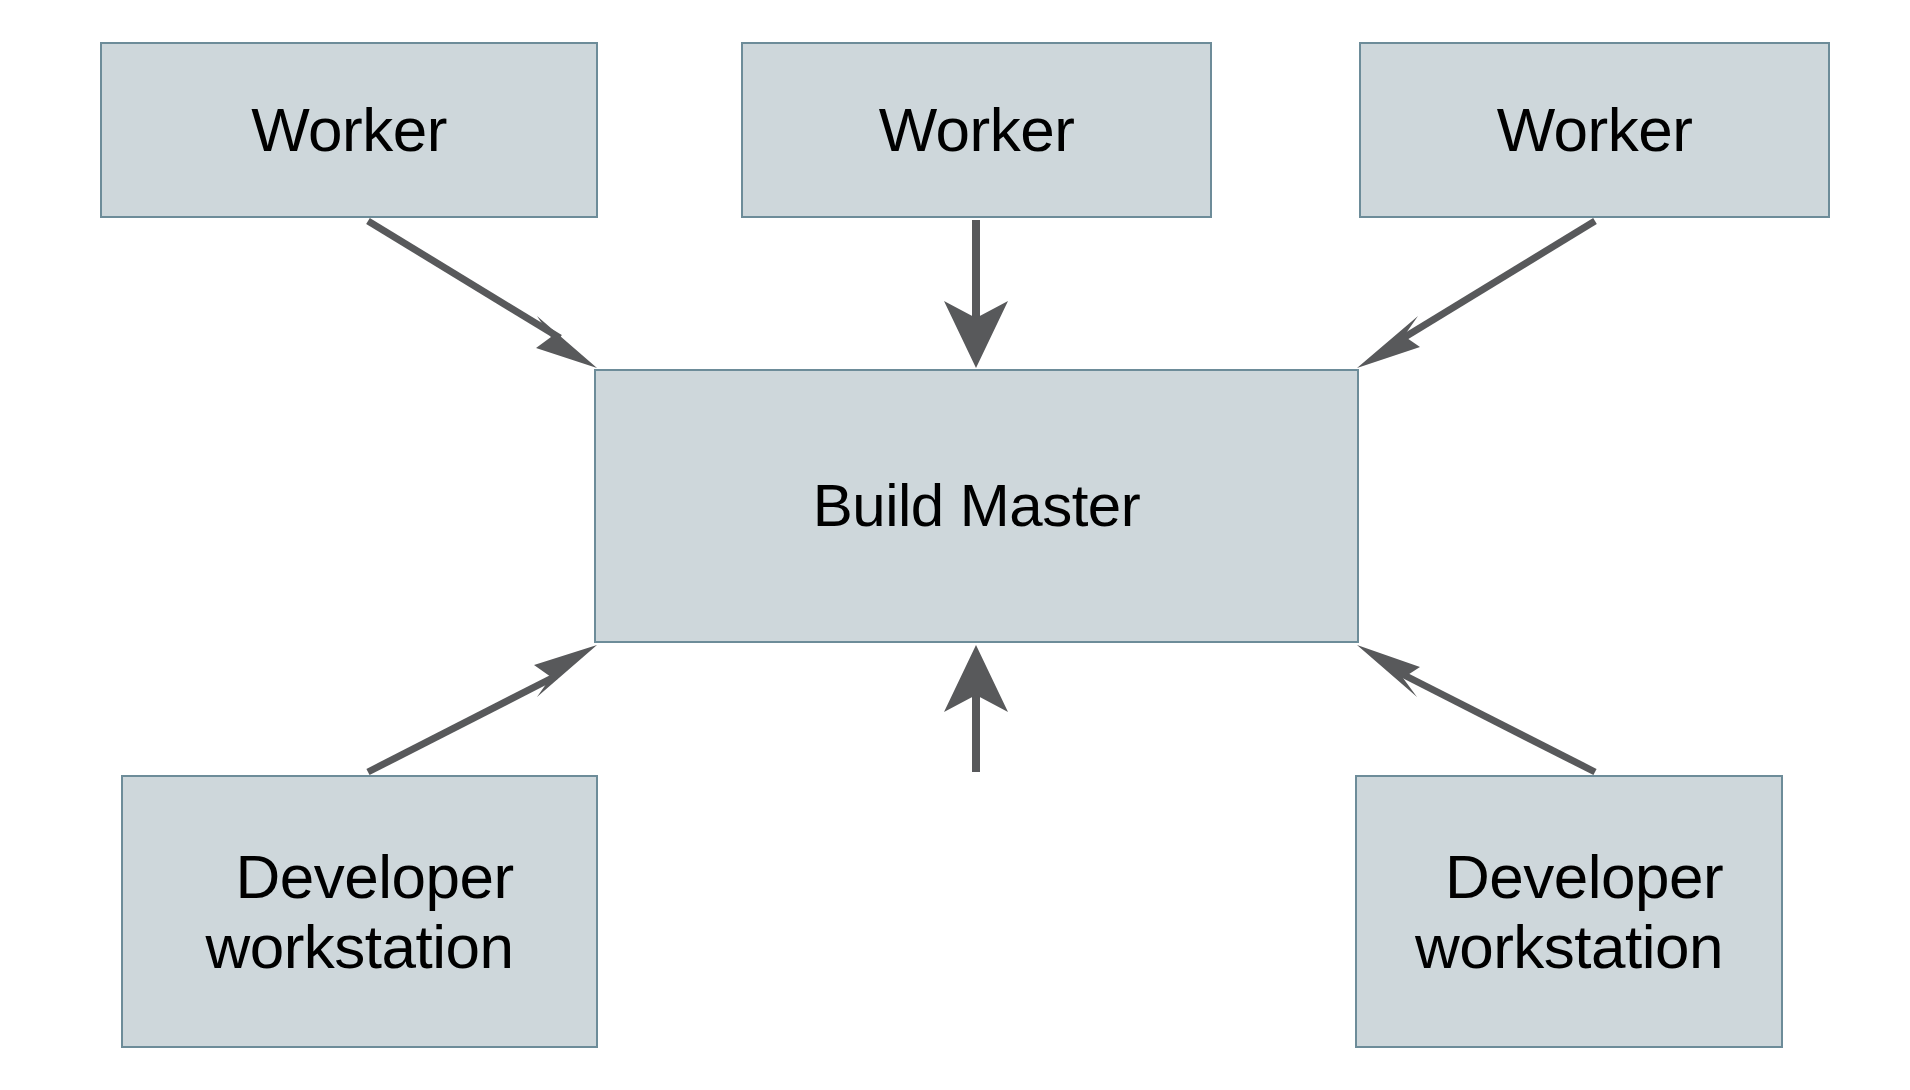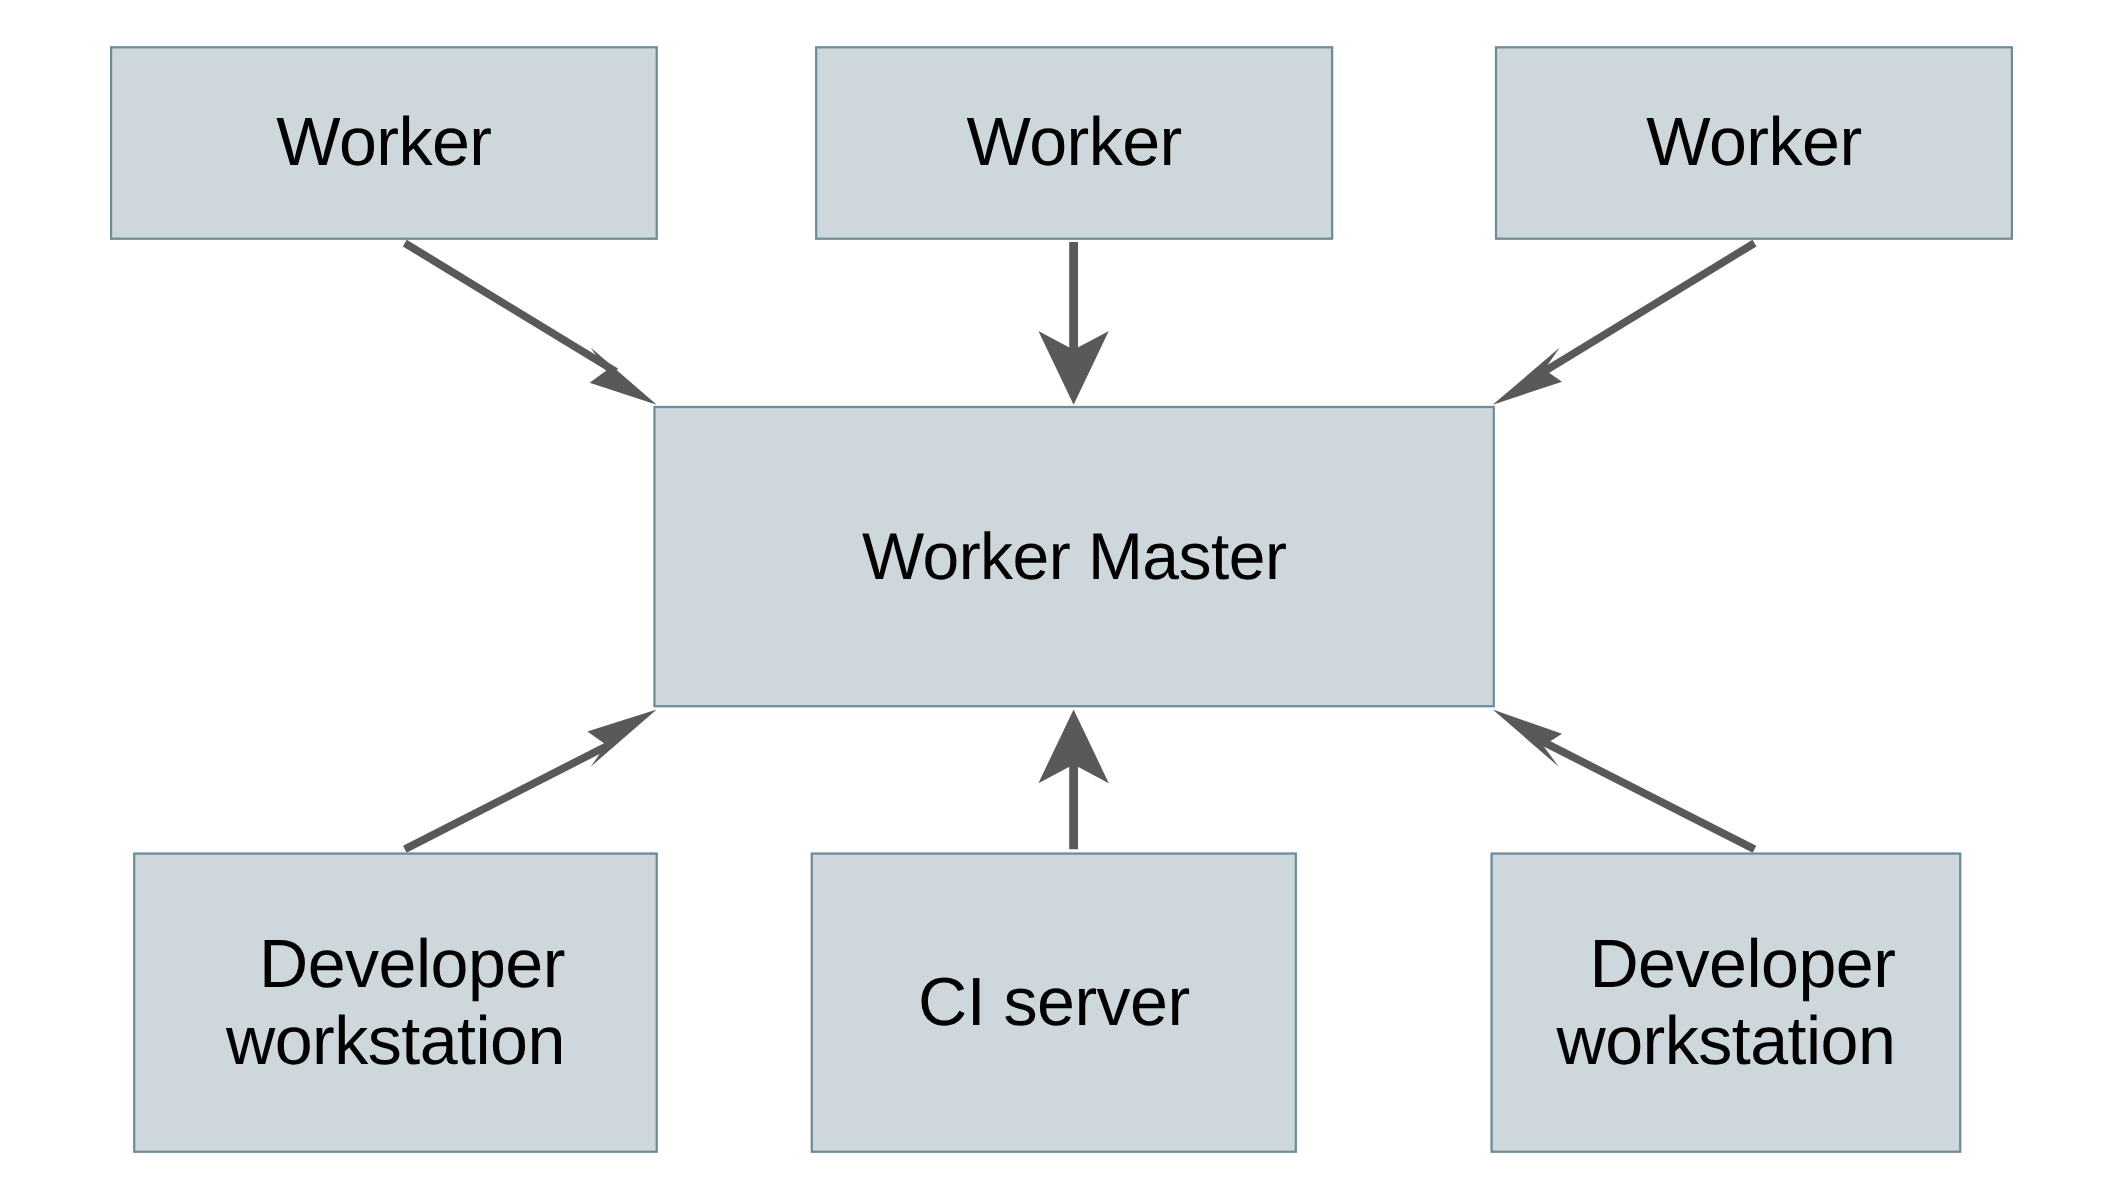--- a/index.html
+++ b/index.html
@@ -91,30 +91,27 @@
 
   <div class="node" style="left: 741px; top: 42px; width: 471px; height: 176px; background: rgb(206, 215, 219); border-color: rgb(109, 140, 153);">
     <span class="node-label" style="color: rgb(0, 0, 0);">Worker</span>
   </div>
 
   <div class="node" style="left: 1359px; top: 42px; width: 471px; height: 176px; background: rgb(206, 215, 219); border-color: rgb(109, 140, 153);">
     <span class="node-label" style="color: rgb(0, 0, 0);">Worker</span>
   </div>
 
   <div class="node master" style="left: 594px; top: 369px; width: 765px; height: 274px; background: rgb(206, 215, 219); border-color: rgb(109, 140, 153);">
-    <span class="node-label" style="color: rgb(0, 0, 0);">Worker Master</span>
+    <span class="node-label" style="color: rgb(0, 0, 0);">Build Master</span>
   </div>
 
   <div class="node" style="left: 121px; top: 775px; width: 477px; height: 273px; background: rgb(206, 215, 219); border-color: rgb(109, 140, 153);">
     <span class="node-label" style="color: rgb(0, 0, 0);">Developer
 workstation</span>
   </div>
 
-  <div class="node" style="left: 737px; top: 775px; width: 442px; height: 273px; background: rgb(206, 215, 219); border-color: rgb(109, 140, 153);">
-    <span class="node-label" style="color: rgb(0, 0, 0);">CI server</span>
-  </div>
 
   <div class="node" style="left: 1355px; top: 775px; width: 428px; height: 273px; background: rgb(206, 215, 219); border-color: rgb(109, 140, 153);">
     <span class="node-label" style="color: rgb(0, 0, 0);">Developer
 workstation</span>
   </div>
 
 </div>
 
 </body></html>

